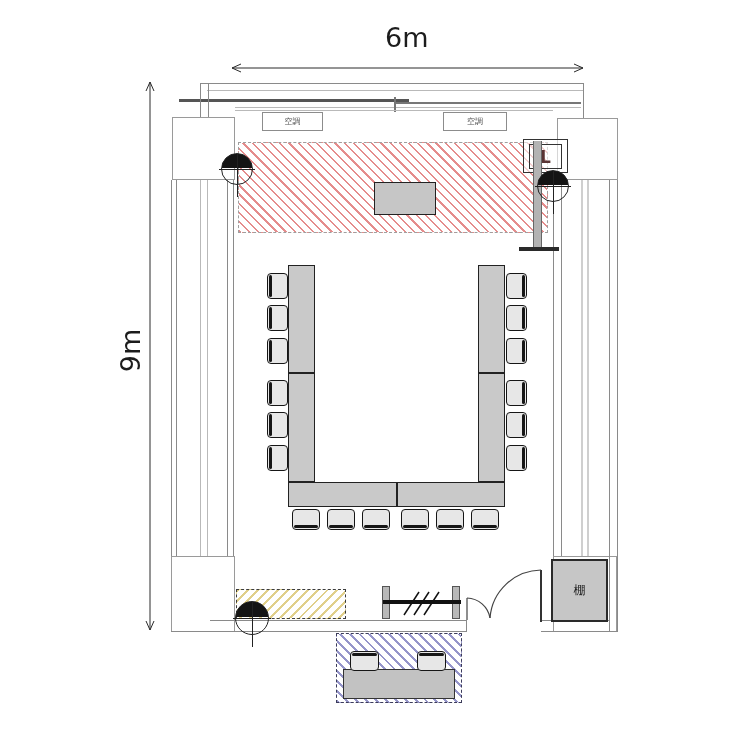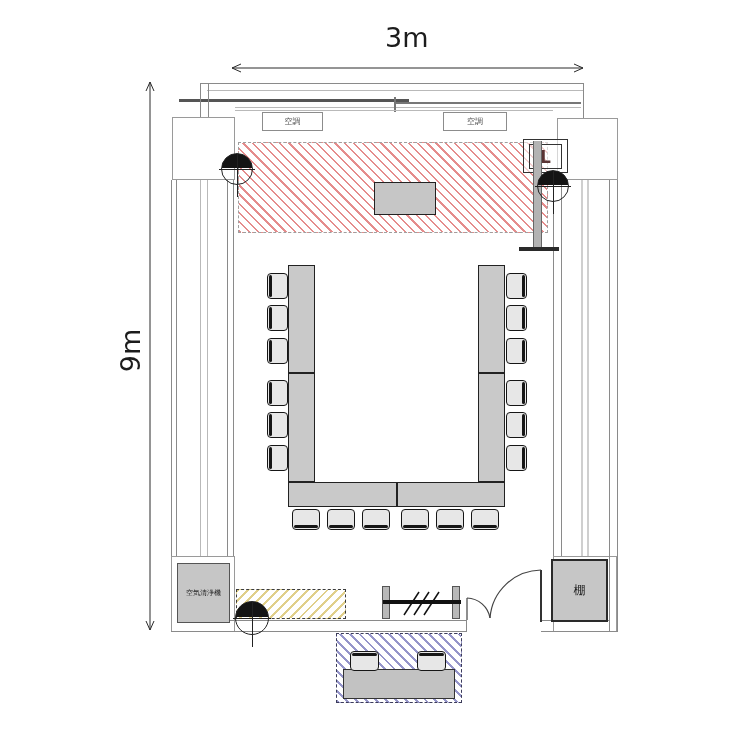--- a/index.html
+++ b/index.html
@@ -32,21 +32,21 @@
     align-items:center;justify-content:center;font-size:8px;color:#555;box-sizing:border-box;}
   .graybox{position:absolute;background:#c6c6c6;border:1px solid #444;box-sizing:border-box;
     display:flex;align-items:center;justify-content:center;color:#222;}
   svg.overlay{position:absolute;left:0;top:0;pointer-events:none;}
 </style>
 </head>
 <body>
 
 <div id="plan">
 
-  <div class="dimlabel" style="left:385px;top:22px;">3m</div>
+  <div class="dimlabel" style="left:385px;top:22px;">6m</div>
   <div class="dimlabel" style="left:100px;top:335px;width:60px;text-align:center;transform:rotate(-90deg);">9m</div>
 
   <div>
     <div class="wline" style="left:200px;top:83px;width:383px;height:1px;"></div>
     <div class="wlight" style="left:207px;top:90px;width:376px;height:1px;"></div>
     <div class="wline" style="left:179px;top:99px;width:230px;height:3px;background:#555;"></div>
     <div class="wline" style="left:395px;top:102px;width:186px;height:2px;background:#777;"></div>
     <div class="wlight" style="left:235px;top:107px;width:346px;height:1px;"></div>
     <div class="wline" style="left:394px;top:97px;width:2px;height:15px;background:#777;"></div>
     <div class="wline" style="left:200px;top:83px;width:1px;height:34px;"></div>
@@ -98,23 +98,20 @@
   <div class="graybox" style="left:374px;top:182px;width:62px;height:33px;border:1.5px solid #222;"></div>
 
   <div class="abs" style="left:523px;top:139px;width:45px;height:34px;border:1.5px solid #333;background:rgba(255,255,255,.6);">
     <div class="abs" style="left:5px;top:4px;width:33px;height:25px;border:1px solid #333;display:flex;align-items:center;justify-content:center;font-weight:bold;font-size:17px;color:#5a3434;">L</div>
   </div>
   <div class="abs" style="left:533px;top:141px;width:9px;height:107px;background:#b3b3b3;border-left:1px solid #666;border-right:1px solid #666;"></div>
   <div class="abs" style="left:519px;top:247px;width:40px;height:4px;background:#2a2a2a;"></div>
 
   <div class="zone hatch-yellow" style="left:236px;top:589px;width:110px;height:30px;"></div>
 
-  <div class="graybox" style="left:177px;top:563px;width:53px;height:60px;border:1px solid #555;font-size:7px;">
-    <span>空気清浄機</span>
-  </div>
 
   <div>
     <div class="abs" style="left:382px;top:586px;width:8px;height:33px;background:#b8b8b8;border:1px solid #555;"></div>
     <div class="abs" style="left:452px;top:586px;width:8px;height:33px;background:#b8b8b8;border:1px solid #555;"></div>
     <div class="abs" style="left:383px;top:600px;width:78px;height:4px;background:#111;"></div>
   </div>
 
   <div class="abs" style="left:540px;top:570px;width:2px;height:52px;background:#333;"></div>
 
   <div class="graybox" style="left:551px;top:559px;width:57px;height:63px;border:2px solid #2a2a2a;font-size:12px;">

